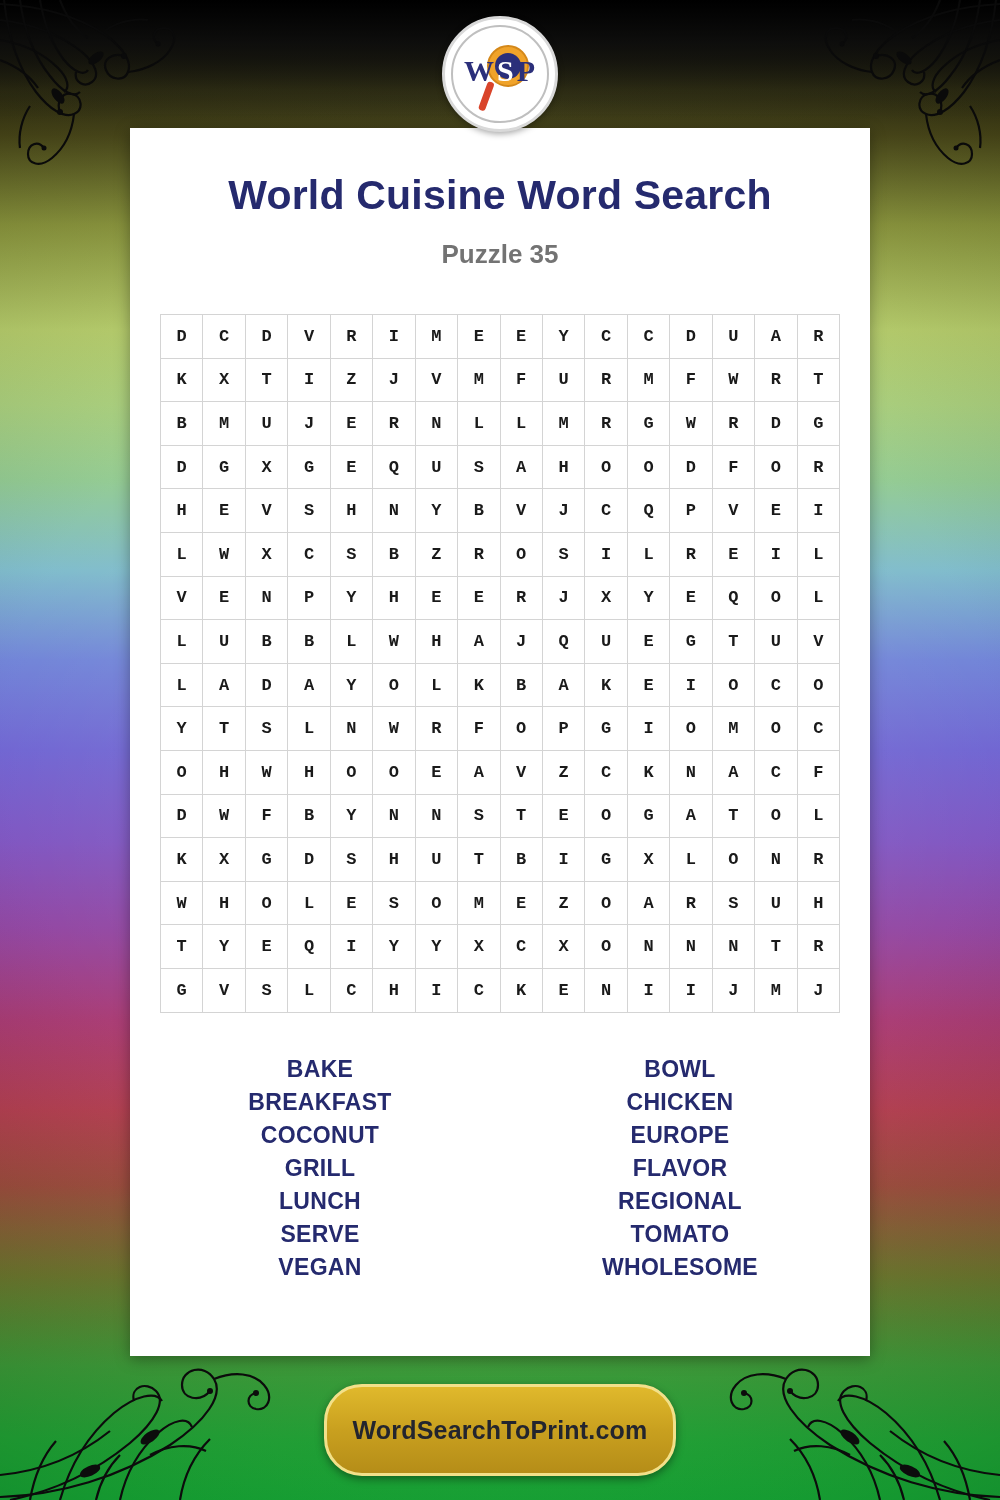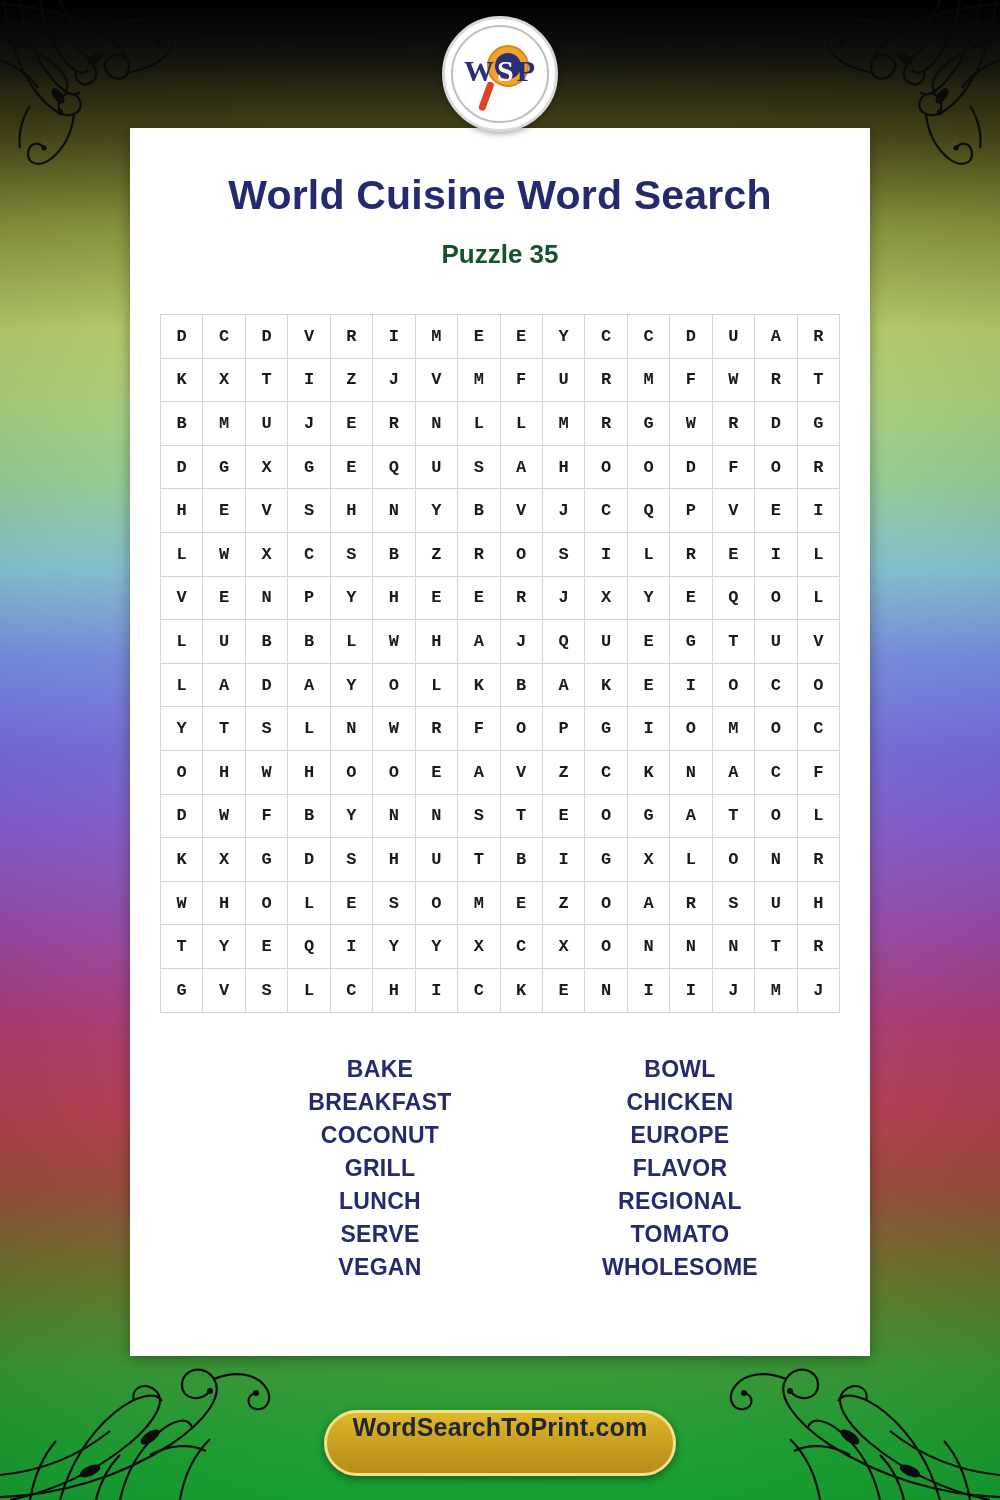--- a/index.html
+++ b/index.html
@@ -102,21 +102,21 @@
     font-size: 41px;
     font-weight: bold;
     color: #252a6e;
     letter-spacing: 0.2px;
   }
   .subtitle {
     margin: 20px 0 0;
     text-align: center;
     font-size: 26px;
     font-weight: bold;
-    color: #14532d;
+    color: #737373;
   }
 
   
   .grid-wrap {
     margin: 44px auto 0;
     width: 680px;
   }
   table.grid {
     border-collapse: collapse;
     width: 680px;
@@ -131,47 +131,47 @@
     font-size: 17px;
     font-weight: bold;
     color: #1a1a1a;
   }
 
   
   .words {
     margin: 40px auto 0;
     width: 660px;
     display: flex;
-    justify-content: flex-end;
+    justify-content: space-between;
   }
   .word-col {
     width: 300px;
     text-align: center;
   }
   .word {
     font-size: 23px;
     font-weight: bold;
     color: #252a6e;
     line-height: 33px;
     letter-spacing: 0.3px;
   }
 
   
   .footer-pill {
     position: absolute;
     left: 50%;
     bottom: 24px;
     transform: translateX(-50%);
     width: 352px;
-    height: 66px;
+    height: 92px;
     border-radius: 38px;
     background: linear-gradient(180deg, #e0b92c 0%, #c9a01f 50%, #b58d18 100%);
     border: 3px solid #f2e08a;
     box-shadow: 0 3px 8px rgba(0,0,0,0.4);
-    display: flex; justify-content: center;
+    display: flex; align-items: center; justify-content: center;
     z-index: 7;
   }
   .footer-pill span {
     font-size: 25px;
     font-weight: bold;
     color: #23252e;
     letter-spacing: 0.2px;
   }
 </style>
 </head>

